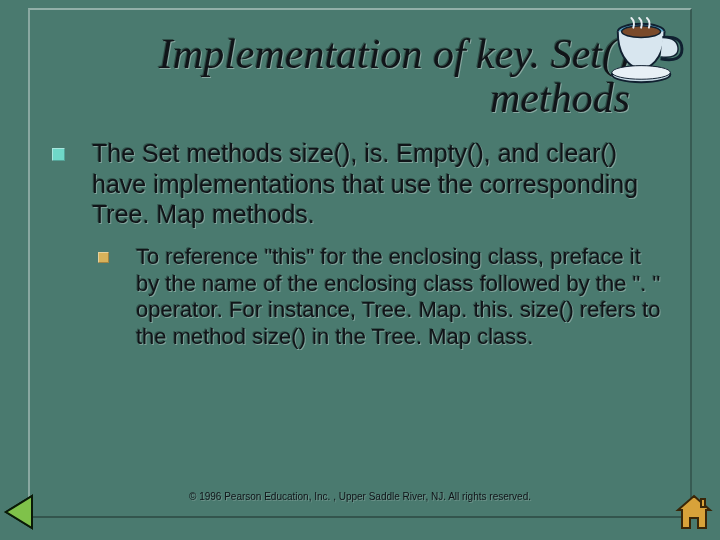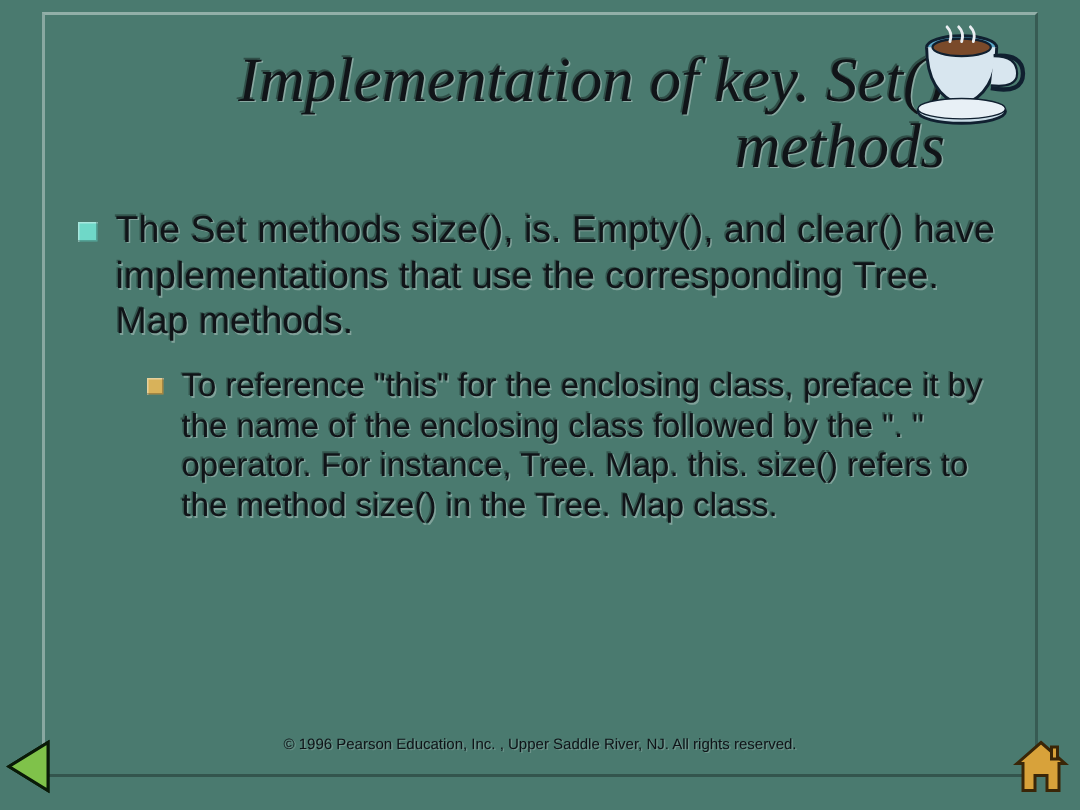--- a/index.html
+++ b/index.html
@@ -45,21 +45,21 @@
     position: absolute;
     top: 6px; right: 6px;
     width: 78px; height: 72px;
   }
   .body-text {
     padding: 18px 20px 0 22px;
   }
   .bullet {
     display: flex;
     align-items: flex-start;
-    gap: 12px;
+    gap: 27px;
     margin-bottom: 14px;
   }
   .sq {
     flex: 0 0 auto;
     margin-top: 10px;
   }
   .sq-lg { width: 13px; height: 13px; background: #6fd8c8; box-shadow: inset -1px -1px 0 rgba(0,0,0,0.25), inset 1px 1px 0 rgba(255,255,255,0.4); }
   .sq-sm { width: 11px; height: 11px; background: #d8b25a; box-shadow: inset -1px -1px 0 rgba(0,0,0,0.25), inset 1px 1px 0 rgba(255,255,255,0.4); margin-top: 8px; }
   .lvl1-text {
     font-size: 25px;

